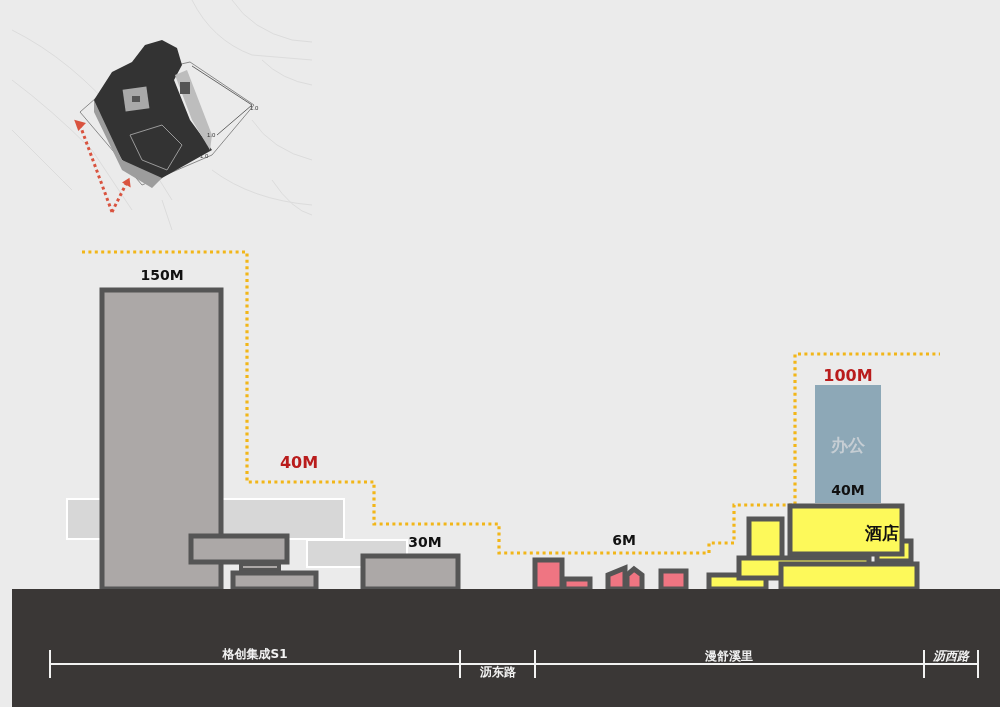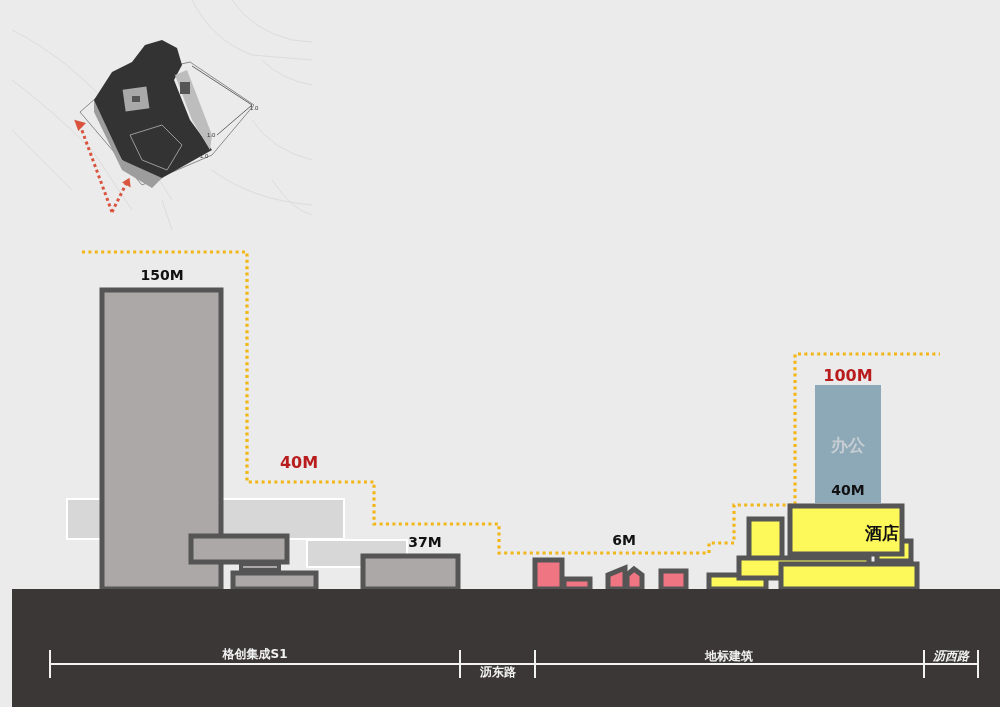--- a/index.html
+++ b/index.html
@@ -102,25 +102,25 @@
       <line x1="38" y1="650" x2="38" y2="678"></line>
       <line x1="448" y1="650" x2="448" y2="678"></line>
       <line x1="523" y1="650" x2="523" y2="678"></line>
       <line x1="912" y1="650" x2="912" y2="678"></line>
       <line x1="966" y1="650" x2="966" y2="678"></line>
     </g>
   </svg>
 
   <div class="lbl lbl-dark" style="left:150px;top:268px;">150M</div>
   <div class="lbl lbl-grey" style="left:287px;top:455px;">40M</div>
-  <div class="lbl lbl-dark" style="left:413px;top:535px;">37M</div>
+  <div class="lbl lbl-dark" style="left:413px;top:535px;">30M</div>
   <div class="lbl lbl-dark" style="left:612px;top:533px;">6M</div>
   <div class="lbl lbl-grey" style="left:836px;top:368px;">100M</div>
   <div class="lbl lbl-dark" style="left:836px;top:483px;">40M</div>
 
   <div class="lbl lbl-office" style="left:836px;top:402px;margin-top:35px;">办公</div>
   <div class="lbl lbl-hotel" style="left:836px;top:525px;margin-left:34px;">酒店</div>
 
   <div class="scale-lbl" style="left:243px;top:646px;">格创集成S1</div>
   <div class="scale-lbl" style="left:486px;top:648px;margin-top:16px;">沥东路</div>
-  <div class="scale-lbl" style="left:717px;top:648px;">地标建筑</div>
+  <div class="scale-lbl" style="left:717px;top:648px;">漫舒溪里</div>
   <div class="scale-lbl" style="left:939px;top:648px;font-style:italic;">沥西路</div>
 </div>
 
 </body></html>

